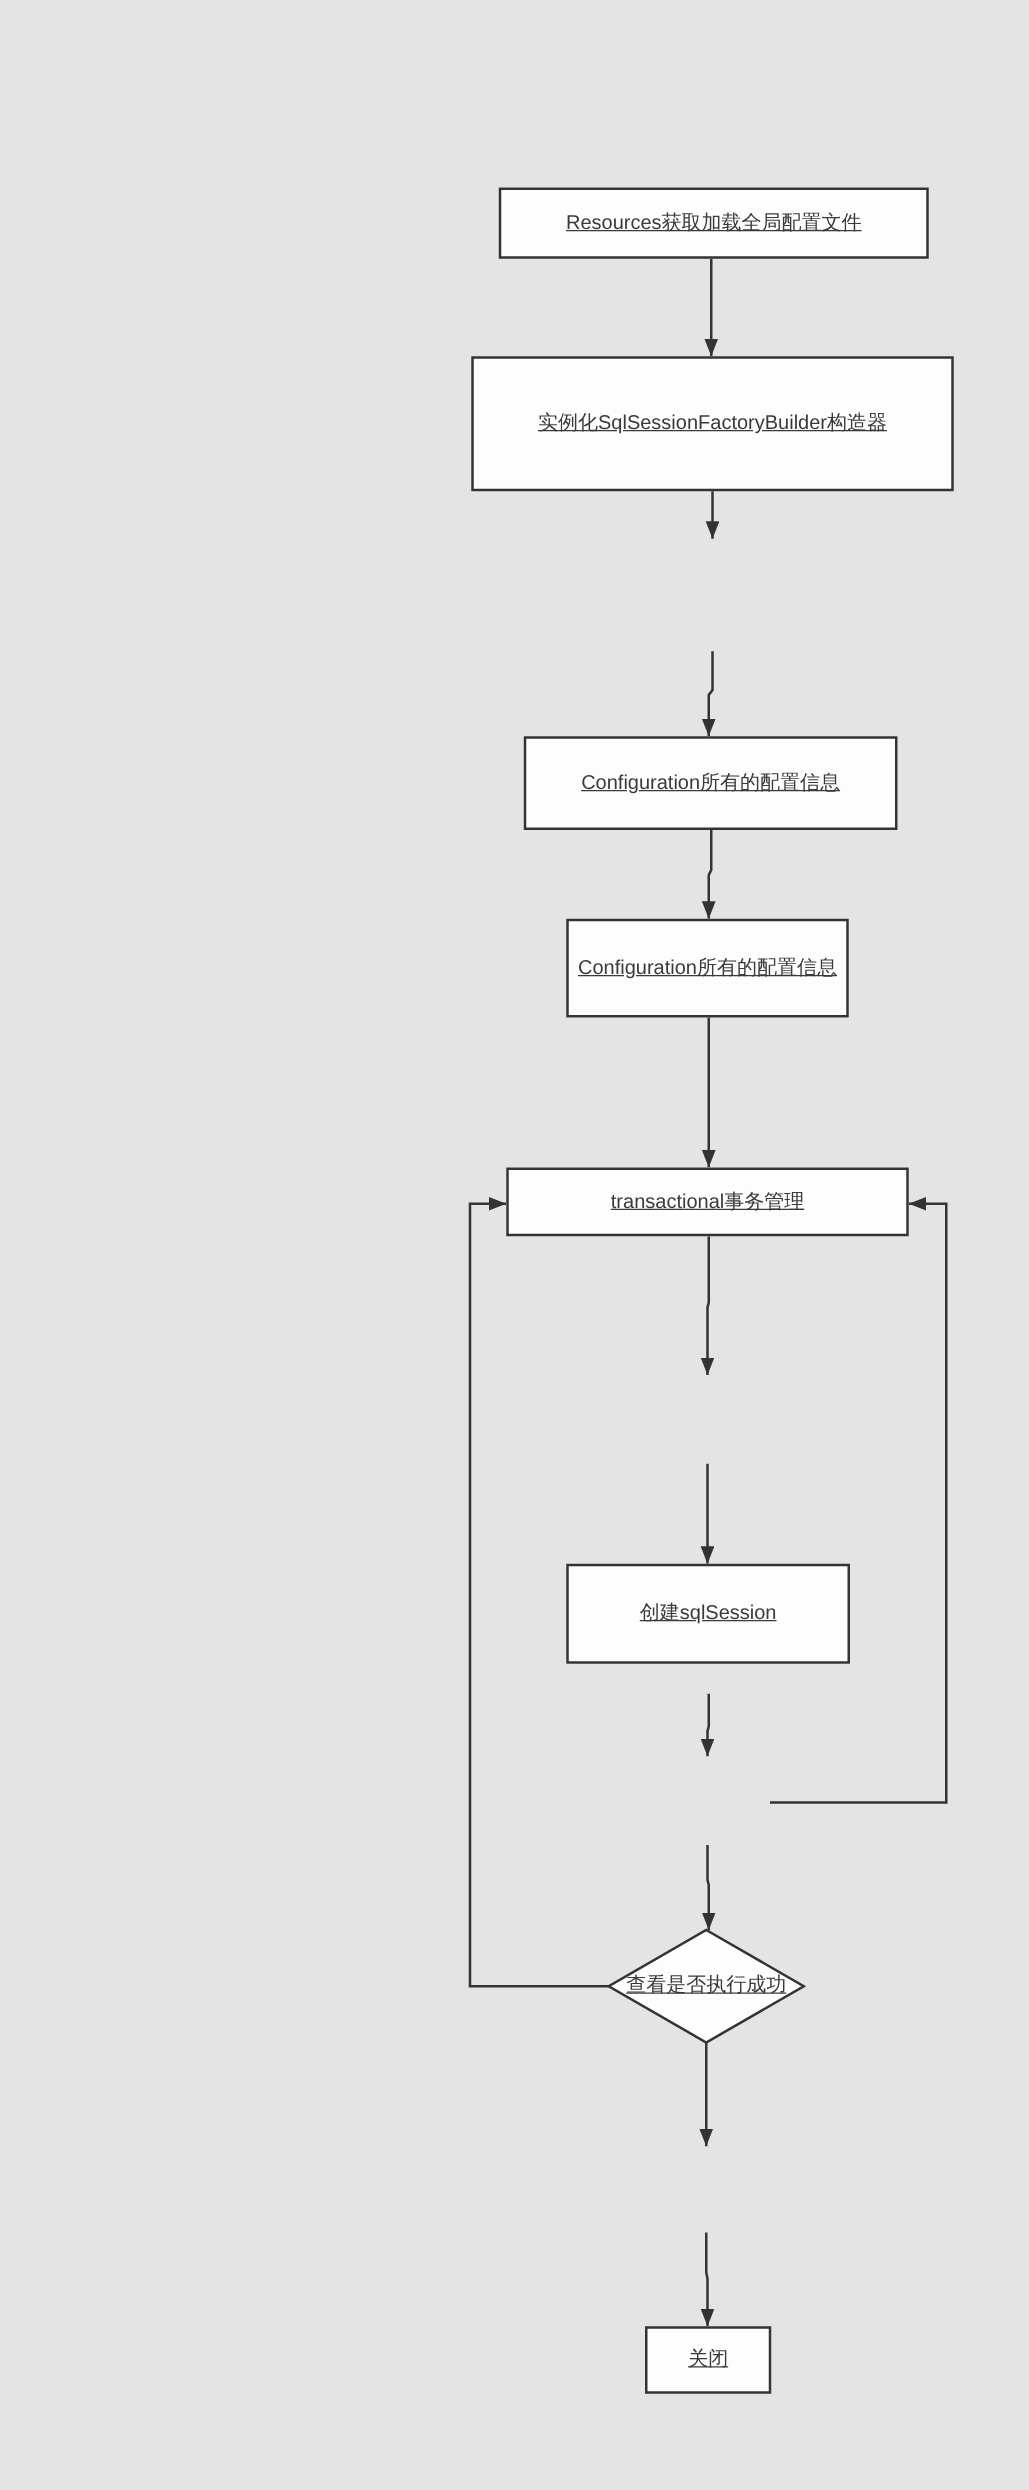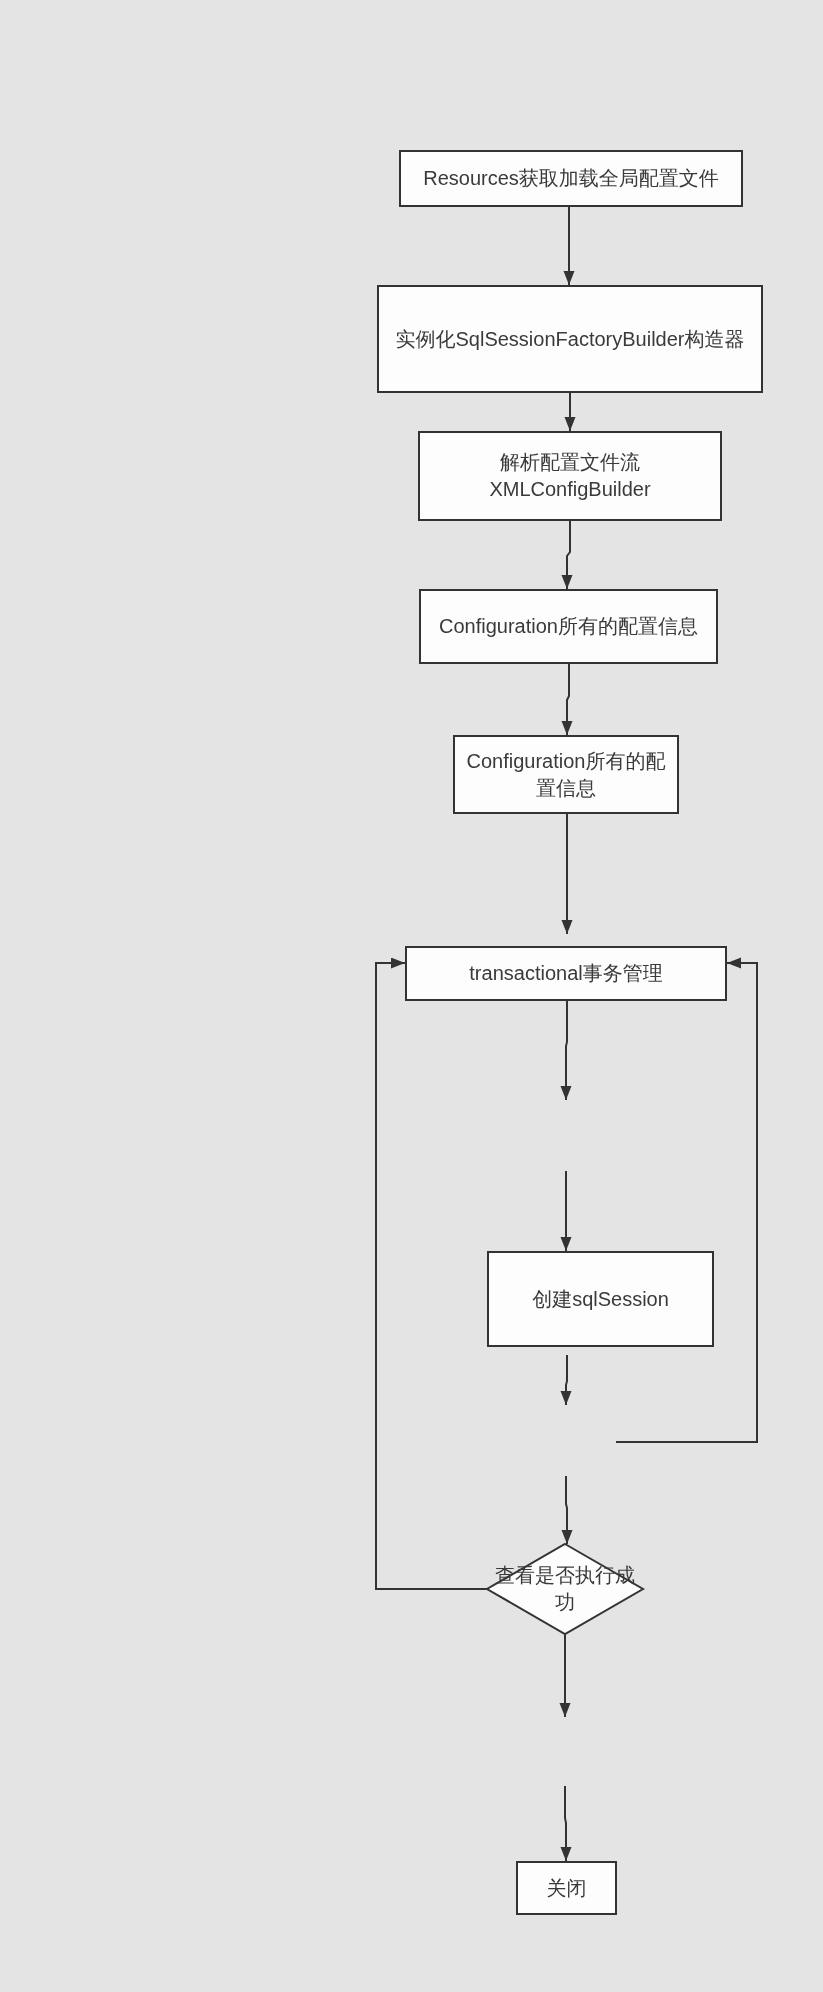--- a/index.html
+++ b/index.html
@@ -40,28 +40,29 @@
   }
   .arrowhead-path {
     fill: var(--stroke);
   }
   .node {
     position: absolute;
     box-sizing: border-box;
     background: var(--node-fill);
     border: 2px solid var(--stroke);
     color: var(--text);
-    font-size: 20px;
+    font-size: 16px;
     line-height: 1.35;
     display: flex;
     align-items: center;
     justify-content: center;
     text-align: center;
     z-index: 2;
     padding: 2px 6px;
+    text-decoration: underline;
   }
   .node.diamond-label {
     background: transparent;
     border: none;
     padding: 0;
     z-index: 3;
   }
 </style>
 </head>
 <body>
@@ -84,20 +85,19 @@
       <path d="M567,1355 L567,1381 L566,1385 L566,1405" class="edge" marker-end="url(#arrowhead)"></path>
       <path d="M566,1476 L566,1504 L567,1508 L567,1544" class="edge" marker-end="url(#arrowhead)"></path>
       <path d="M565,1634 L565,1717" class="edge" marker-end="url(#arrowhead)"></path>
       <path d="M565,1786 L565,1818 L566,1823 L566,1861" class="edge" marker-end="url(#arrowhead)"></path>
       <path d="M487,1589 L376,1589 L376,963 L405,963" class="edge" marker-end="url(#arrowhead)"></path>
       <path d="M616,1442 L757,1442 L757,963 L727,963" class="edge" marker-end="url(#arrowhead)"></path>
     </svg>
 
 <div class="node" style="left: 399px; top: 150px; width: 344px; height: 57px;">Resources获取加载全局配置文件</div>
     <div class="node" style="left: 377px; top: 285px; width: 386px; height: 108px;">实例化SqlSessionFactoryBuilder构造器</div>
-    <div class="node" style="left: 418px; top: 431px; width: 304px; height: 90px;">解析配置文件流XMLConfigBuilder</div>
     <div class="node" style="left: 419px; top: 589px; width: 299px; height: 75px;">Configuration所有的配置信息</div>
     <div class="node" style="left: 453px; top: 735px; width: 226px; height: 79px;">Configuration所有的配置信息</div>
-    <div class="node" style="left: 405px; top: 934px; width: 322px; height: 55px; margin-top: 12px;">transactional事务管理</div>
-    <div class="node" style="left: 453px; top: 1251px; width: 227px; height: 96px; margin-left: 34px;">创建sqlSession</div>
+    <div class="node" style="left: 405px; top: 934px; width: 322px; height: 55px;">transactional事务管理</div>
+    <div class="node" style="left: 453px; top: 1251px; width: 227px; height: 80px;">创建sqlSession</div>
     <div class="node diamond-label" style="left: 487px; top: 1544px; width: 156px; height: 90px;">查看是否执行成功</div>
     <div class="node" style="left: 516px; top: 1861px; width: 101px; height: 54px;">关闭</div>
   </div>
 
 </body></html>

